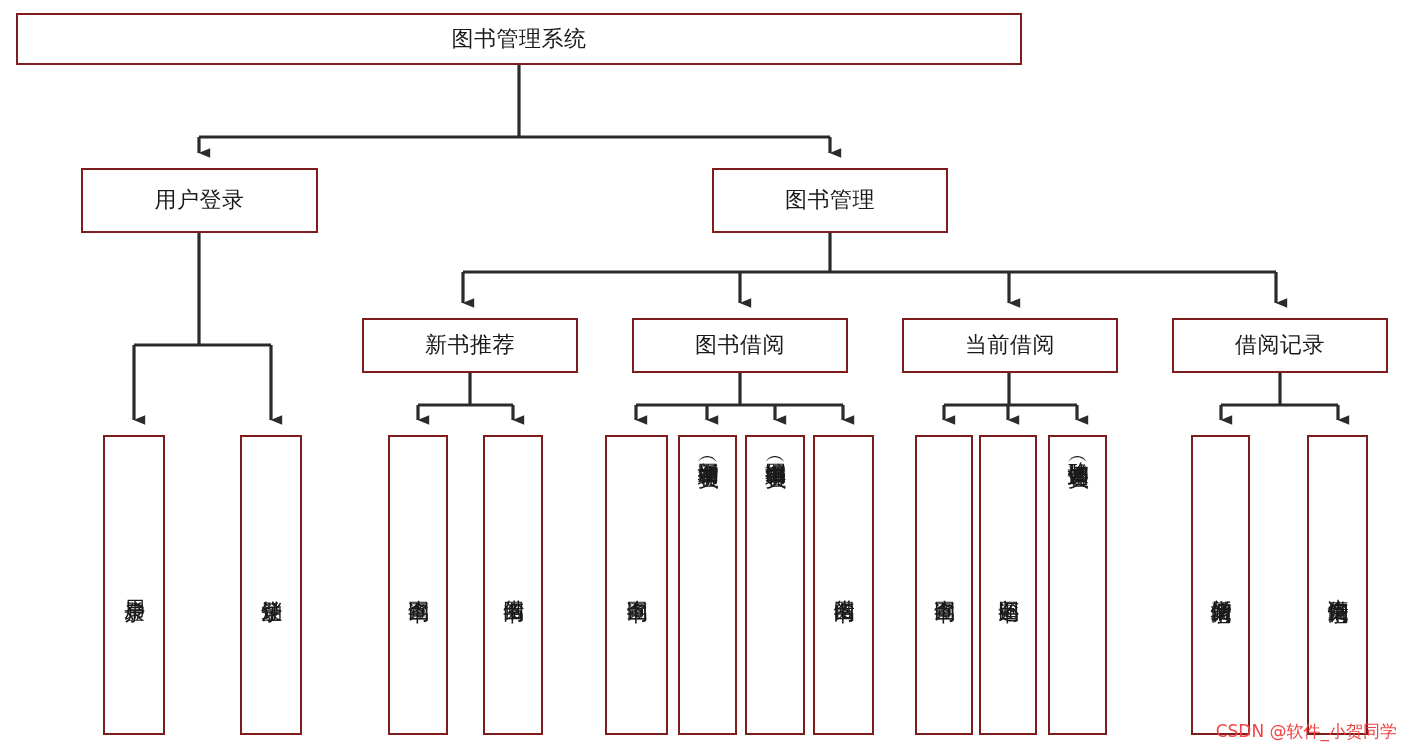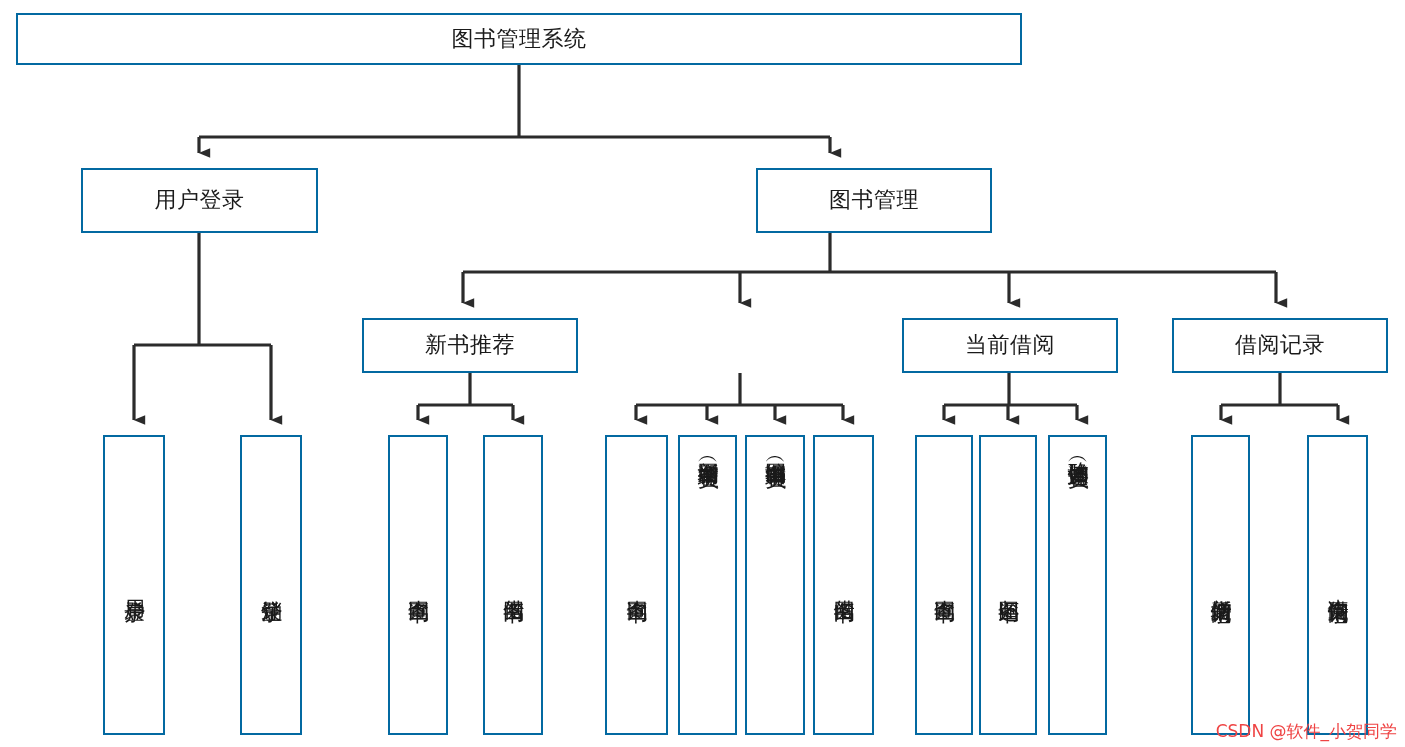--- a/index.html
+++ b/index.html
@@ -22,21 +22,21 @@
   svg#flow-svg {
     position: absolute;
     left: 0;
     top: 0;
     width: 1405px;
     height: 747px;
   }
   .node-box {
     position: absolute;
     box-sizing: border-box;
-    border: 2px solid #0369a1;
+    border: 2px solid #7f1d1d;
     background: #ffffff;
     display: flex;
     align-items: center;
     justify-content: center;
     color: #1a1a1a;
   }
   .node-label-h {
     font-size: 22px;
     line-height: 1.1;
     white-space: nowrap;
@@ -125,26 +125,29 @@
     </g>
   </svg>
 
   <div class="node-box" id="node-root" style="left: 16px; top: 13px; width: 1006px; height: 52px;">
     <span class="node-label-h">图书管理系统</span>
   </div>
 
   <div class="node-box" id="node-user-login" style="left: 81px; top: 168px; width: 237px; height: 65px;">
     <span class="node-label-h">用户登录</span>
   </div>
-  <div class="node-box" id="node-book-manage" style="left: 712px; top: 168px; width: 236px; height: 65px; margin-left: 44px;">
+  <div class="node-box" id="node-book-manage" style="left: 712px; top: 168px; width: 236px; height: 65px;">
     <span class="node-label-h">图书管理</span>
   </div>
 
   <div class="node-box" id="node-new-book-recommend" style="left: 362px; top: 318px; width: 216px; height: 55px;">
     <span class="node-label-h">新书推荐</span>
+  </div>
+  <div class="node-box" id="node-book-borrow" style="left: 632px; top: 318px; width: 216px; height: 55px;">
+    <span class="node-label-h">图书借阅</span>
   </div>
   <div class="node-box" id="node-borrow-record" style="left: 1172px; top: 318px; width: 216px; height: 55px;">
     <span class="node-label-h">借阅记录</span>
   </div>
   <div class="node-box" id="node-current-borrow" style="left: 902px; top: 318px; width: 216px; height: 55px;">
     <span class="node-label-h">当前借阅</span>
   </div>
 
   <div id="leaf-layer">
       <div class="node-box leaf-box center-v" style="left: 103px; top: 435px; width: 62px; height: 300px;">

